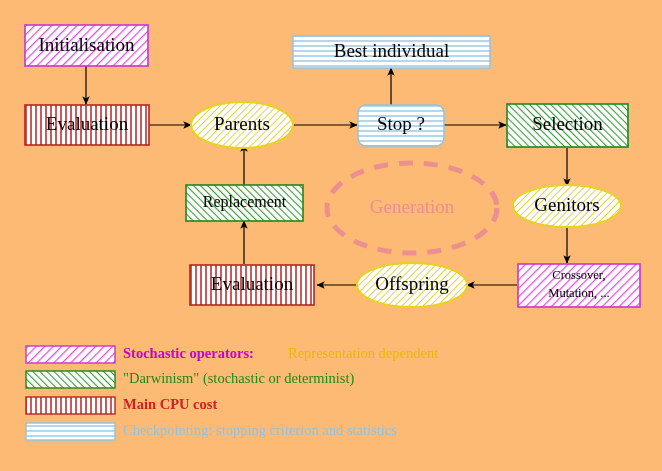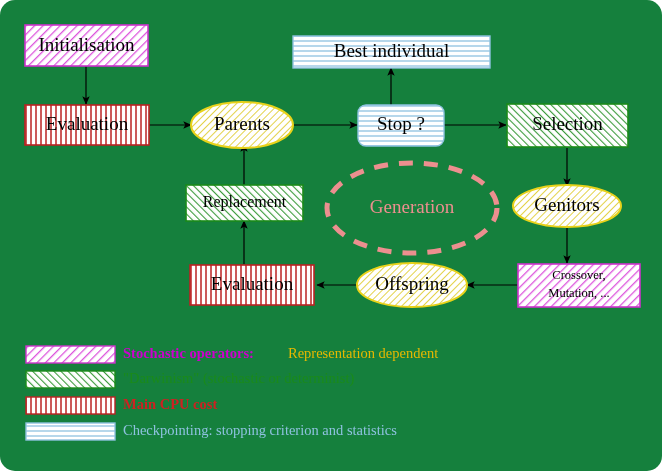--- a/index.html
+++ b/index.html
@@ -10,22 +10,21 @@
   body {
     width: 662px;
     height: 471px;
     overflow: hidden;
     font-family: "Liberation Serif", "DejaVu Serif", serif;
   }
   #diagram-root {
     position: relative;
     width: 662px;
     height: 471px;
-    background: #15803d;
-    border-radius: 15px;
+    background: #fdba74;
   }
   svg#flow-svg {
     position: absolute;
     left: 0;
     top: 0;
     width: 662px;
     height: 471px;
     display: block;
   }
   .node-label {

